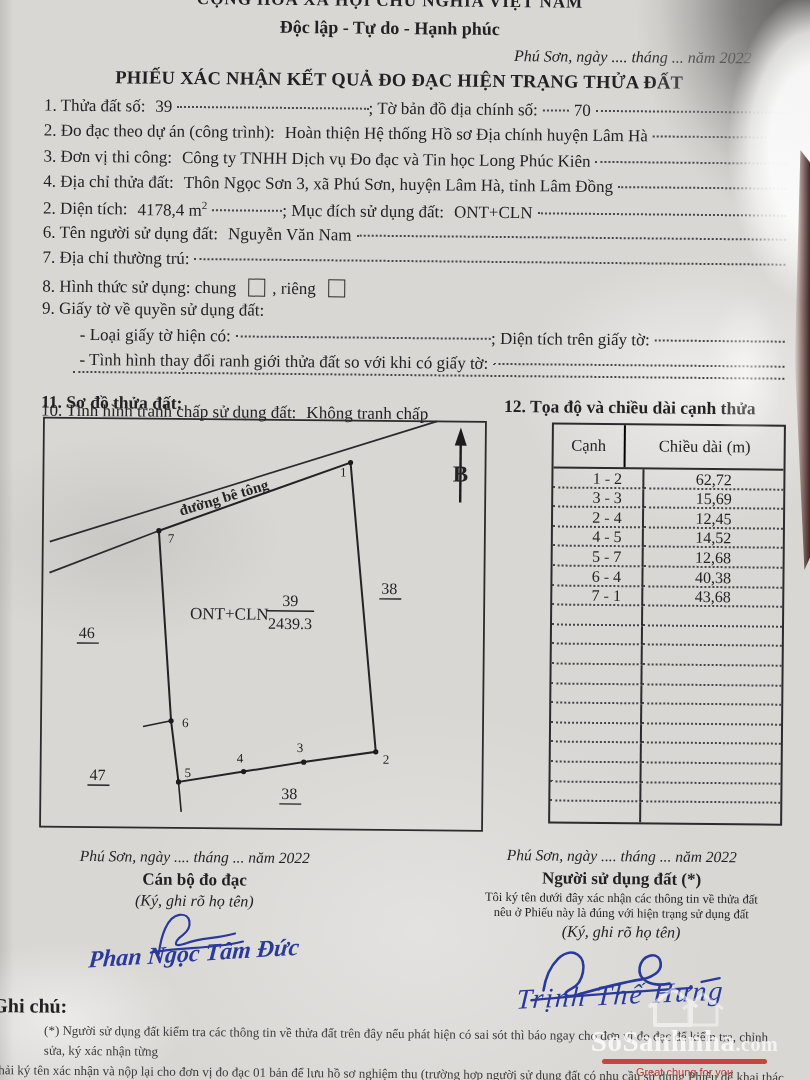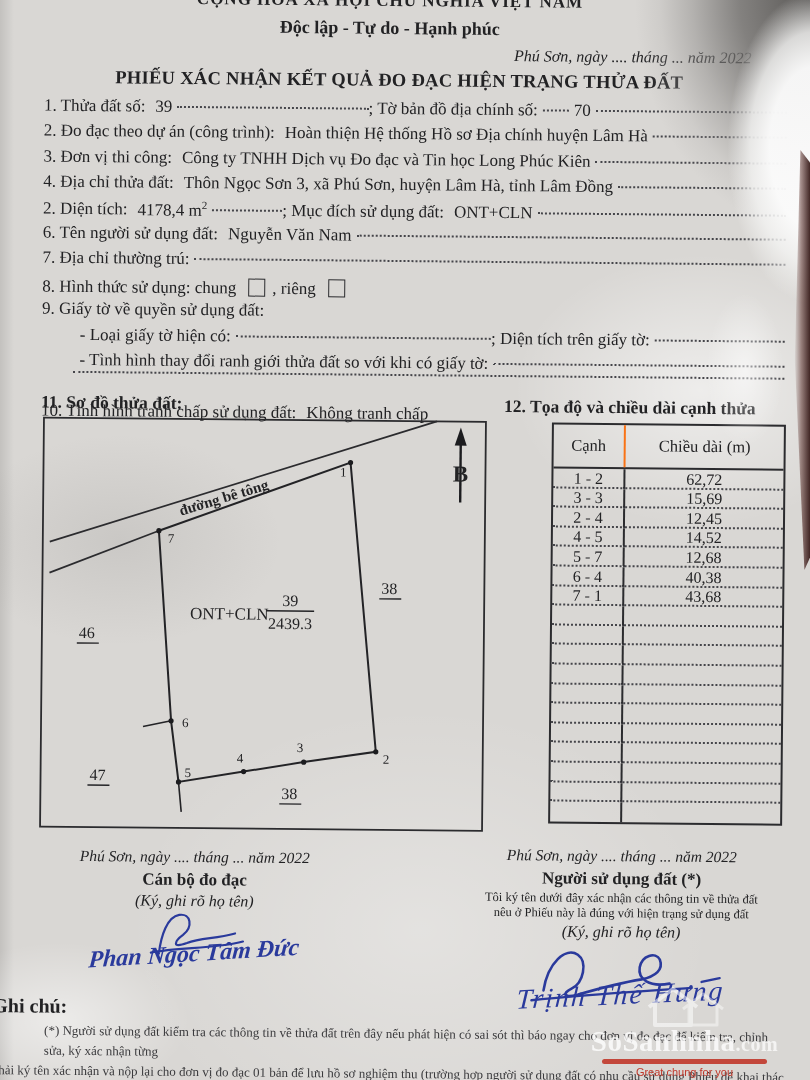--- a/index.html
+++ b/index.html
@@ -36,24 +36,24 @@
   .s11{position:absolute;left:45px;top:395px;font-weight:bold;font-size:17.5px;}
   .s12{position:absolute;left:508px;top:395px;font-weight:bold;font-size:17.5px;}
 
   
   .sketch{position:absolute;left:0;top:0;}
   svg text{font-family:"Liberation Serif","DejaVu Serif",serif;fill:#232325;}
 
   
   .tbl{position:absolute;left:556px;top:421px;width:230px;border:2px solid #2b2b2e;background:transparent;font-size:16px;}
   .thead{display:flex;height:42px;border-bottom:2px solid #2b2b2e;font-size:16.5px;}
-  .thead .c1{width:70px;border-right:2px solid #f97316;display:flex;align-items:center;justify-content:center;}
+  .thead .c1{width:70px;border-right:2px solid #000000;display:flex;align-items:center;justify-content:center;}
   .thead .c2{flex:1;display:flex;align-items:center;justify-content:center;}
   .trow{display:flex;height:19.6px;}
-  .trow .c1{width:70px;border-right:2px solid #2b2b2e;display:flex;align-items:flex-end;justify-content:center;border-bottom:2px dotted #45454a;line-height:17px;}
+  .trow .c1{width:70px;border-right:2px solid #2b2b2e;display:flex;align-items:flex-end;justify-content:center;border-bottom:2px dotted #45454a;line-height:17px;padding-left:19px;}
   .trow .c2{flex:1;display:flex;align-items:flex-end;justify-content:center;border-bottom:2px dotted #45454a;line-height:17px;}
   .trow.last .c1,.trow.last .c2{border-bottom:none;}
 
   
   .sig-left{position:absolute;left:58px;top:850px;width:290px;text-align:center;}
   .sig-right{position:absolute;left:455px;top:845px;width:350px;text-align:center;}
   .sig-date{font-style:italic;font-size:15.5px;}
   .sig-role{font-weight:bold;font-size:17px;margin-top:4px;}
   .sig-note{font-size:12.5px;line-height:15px;margin-top:2px;}
   .sig-instr{font-style:italic;font-size:16px;margin-top:2px;}

